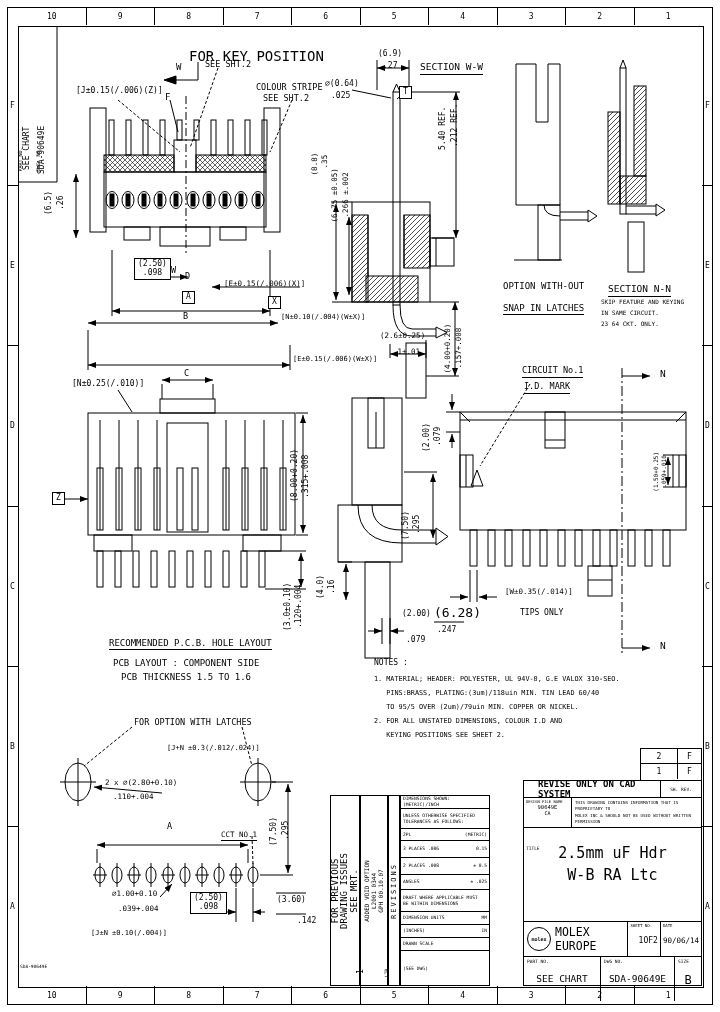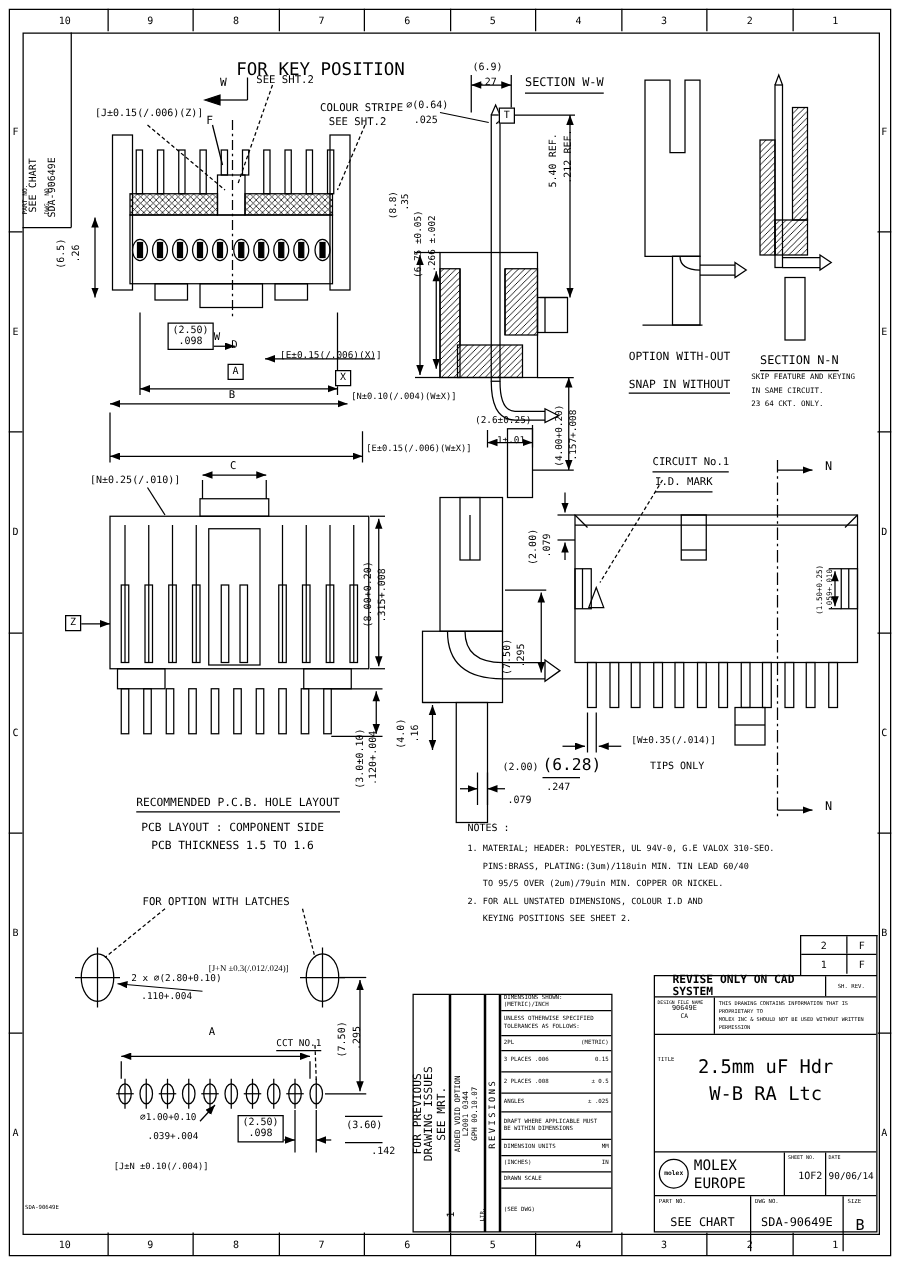--- a/index.html
+++ b/index.html
@@ -428,24 +428,24 @@
       <div class="ann rot" style="left: 300px; top: 493.04px; font-size: 8px; transform-origin: 0px 100%; transform: rotate(-90deg);">(8.00+0.20)</div>
       <div class="ann rot" style="left: 311px; top: 489.04px; font-size: 8px; transform-origin: 0px 100%; transform: rotate(-90deg);">.315+.008</div>
       <div class="ann bx" style="left: 52px; top: 492px; font-size: 8px;">Z</div>
       <div class="ann rot" style="left: 293px; top: 622.04px; font-size: 8px; transform-origin: 0px 100%; transform: rotate(-90deg);">(3.0±0.10)</div>
       <div class="ann rot" style="left: 304px; top: 619.04px; font-size: 8px; transform-origin: 0px 100%; transform: rotate(-90deg);">.120+.004</div>
       <div class="ann rot" style="left: 326px; top: 590.04px; font-size: 8px; transform-origin: 0px 100%; transform: rotate(-90deg);">(4.0)</div>
       <div class="ann rot" style="left: 337px; top: 585.04px; font-size: 8px; transform-origin: 0px 100%; transform: rotate(-90deg);">.16</div>
       <div class="ann ul" style="left: 109px; top: 628px; font-size: 9px;">RECOMMENDED P.C.B. HOLE LAYOUT</div>
       <div class="ann" style="left: 113px; top: 658px; font-size: 9px;">PCB LAYOUT : COMPONENT SIDE</div>
       <div class="ann" style="left: 121px; top: 672px; font-size: 9px;">PCB THICKNESS 1.5 TO 1.6</div>
-      <div class="ann" style="left: 114px; top: 718px; font-size: 8.5px;">FOR OPTION WITH LATCHES</div>
+      <div class="ann" style="left: 134px; top: 718px; font-size: 8.5px;">FOR OPTION WITH LATCHES</div>
       <div class="ann" style="left: 105px; top: 779px; font-size: 7.5px;">2 x ∅(2.80+0.10)</div>
       <div class="ann" style="left: 113px; top: 793px; font-size: 7.5px;">.110+.004</div>
-      <div class="ann" style="left: 167px; top: 772px; font-size: 7px; font-family: Liberation Serif, serif;">[J+N ±0.3(/.012/.024)]</div>
+      <div class="ann" style="left: 167px; top: 745px; font-size: 7px;">[J+N ±0.3(/.012/.024)]</div>
       <div class="ann" style="left: 167px; top: 822px; font-size: 8.5px;">A</div>
       <div class="ann ul" style="left: 221px; top: 821px; font-size: 7.5px;">CCT NO.1</div>
       <div class="ann rot" style="left: 279px; top: 837.04px; font-size: 8px; transform-origin: 0px 100%; transform: rotate(-90deg);">(7.50)</div>
       <div class="ann rot" style="left: 291px; top: 831.04px; font-size: 8px; transform-origin: 0px 100%; transform: rotate(-90deg);">.295</div>
       <div class="ann" style="left: 112px; top: 890px; font-size: 7.5px;">∅1.00+0.10</div>
       <div class="ann" style="left: 118px; top: 905px; font-size: 7.5px;">.039+.004</div>
       <div class="ann" style="left: 91px; top: 930px; font-size: 7px;">[J±N ±0.10(/.004)]</div>
       <div class="ann bx" style="left: 190px; top: 892px; font-size: 8px; text-align: center;">(2.50)
 .098</div>
       <div class="ann" style="left: 277px; top: 896px; font-size: 8px;">(3.60)</div>
@@ -460,21 +460,21 @@
       <div class="ann rot" style="left: 460px; top: 138.04px; font-size: 8px; transform-origin: 0px 100%; transform: rotate(-90deg);">.212 REF.</div>
       <div class="ann rot" style="left: 319px; top: 166.6px; font-size: 7.5px; transform-origin: 0px 100%; transform: rotate(-90deg);">(8.8)</div>
       <div class="ann rot" style="left: 329px; top: 159.6px; font-size: 7.5px; transform-origin: 0px 100%; transform: rotate(-90deg);">.35</div>
       <div class="ann rot" style="left: 339px; top: 213.6px; font-size: 7.5px; transform-origin: 0px 100%; transform: rotate(-90deg);">(6.75 ±0.05)</div>
       <div class="ann rot" style="left: 350px; top: 208.6px; font-size: 7.5px; transform-origin: 0px 100%; transform: rotate(-90deg);">.266 ±.002</div>
       <div class="ann" style="left: 380px; top: 332px; font-size: 7.5px;">(2.6±0.25)</div>
       <div class="ann" style="left: 393px; top: 348px; font-size: 7.5px;">.1±.01</div>
       <div class="ann rot" style="left: 452px; top: 364.6px; font-size: 7.5px; transform-origin: 0px 100%; transform: rotate(-90deg);">(4.00+0.20)</div>
       <div class="ann rot" style="left: 463px; top: 359.6px; font-size: 7.5px; transform-origin: 0px 100%; transform: rotate(-90deg);">.157+.008</div>
       <div class="ann" style="left: 503px; top: 281px; font-size: 9px;">OPTION WITH-OUT</div>
-      <div class="ann ul" style="left: 503px; top: 293px; font-size: 9px;">SNAP IN WITHOUT</div>
+      <div class="ann ul" style="left: 503px; top: 293px; font-size: 9px;">SNAP IN LATCHES</div>
       <div class="ann ul" style="left: 608px; top: 274px; font-size: 9.5px;">SECTION N-N</div>
       <div class="ann" style="left: 601px; top: 299px; font-size: 6px;">SKIP FEATURE AND KEYING</div>
       <div class="ann" style="left: 601px; top: 310px; font-size: 6px;">IN SAME CIRCUIT.</div>
       <div class="ann" style="left: 601px; top: 321px; font-size: 6px;">23 64 CKT. ONLY.</div>
       <div class="ann ul" style="left: 522px; top: 356px; font-size: 8.5px;">CIRCUIT No.1</div>
       <div class="ann ul" style="left: 524px; top: 372px; font-size: 8.5px;">I.D. MARK</div>
       <div class="ann" style="left: 660px; top: 369px; font-size: 9.5px;">N</div>
       <div class="ann" style="left: 660px; top: 641px; font-size: 9.5px;">N</div>
       <div class="ann rot" style="left: 432px; top: 443.04px; font-size: 8px; transform-origin: 0px 100%; transform: rotate(-90deg);">(2.00)</div>
       <div class="ann rot" style="left: 443px; top: 437.04px; font-size: 8px; transform-origin: 0px 100%; transform: rotate(-90deg);">.079</div>

